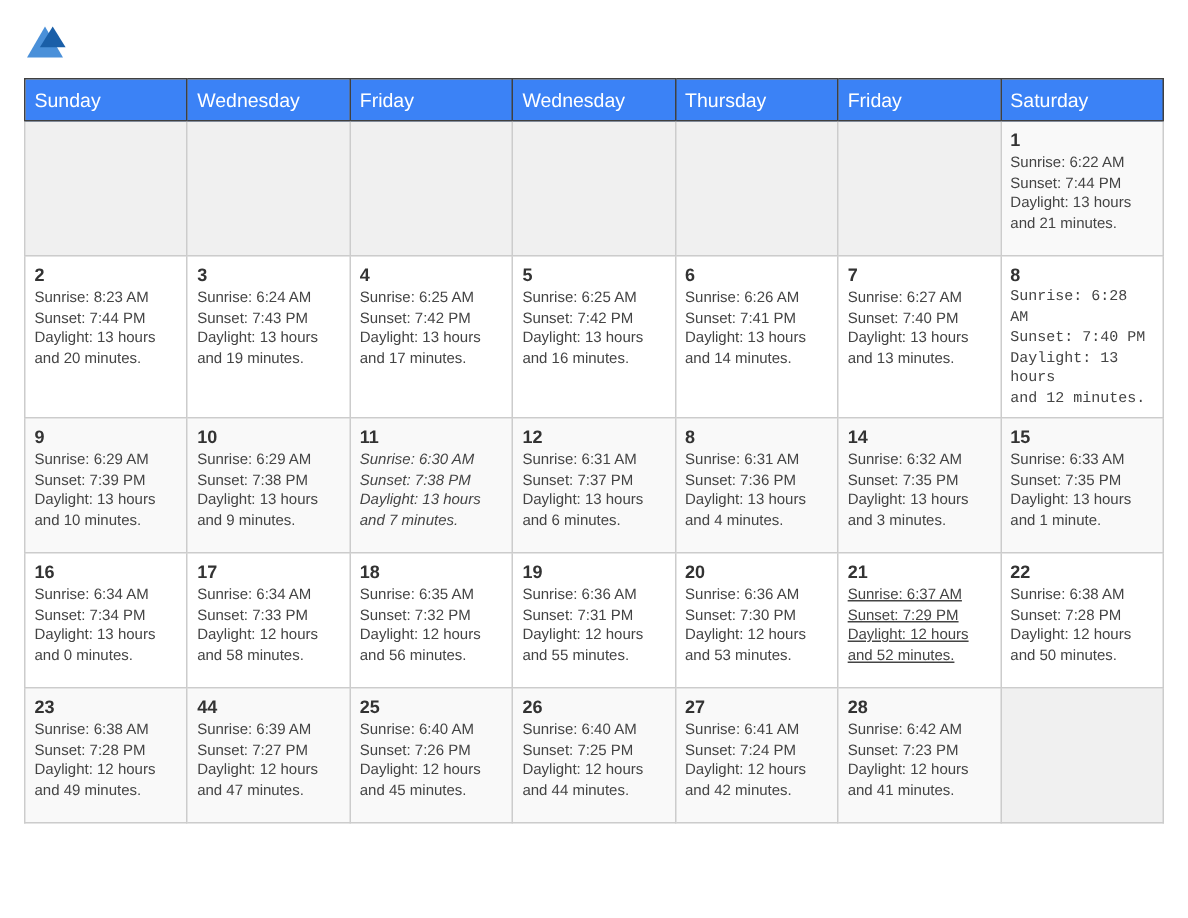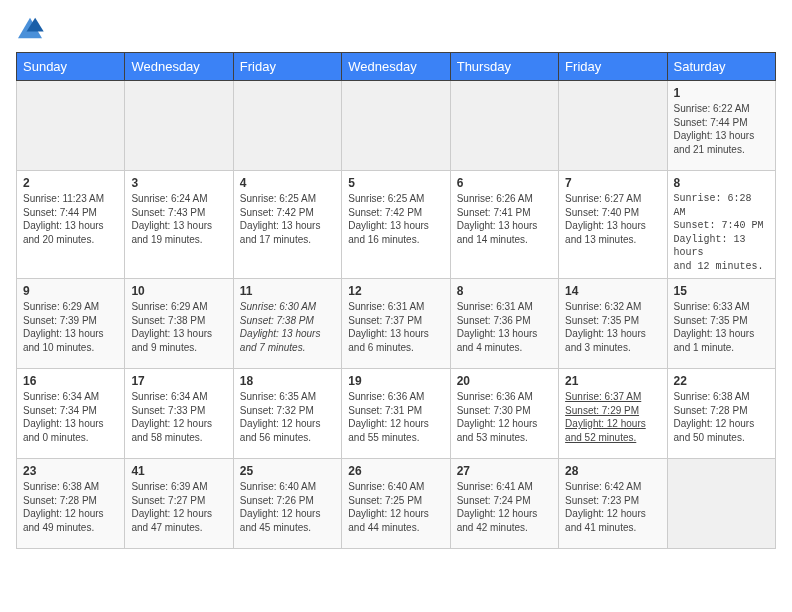--- a/index.html
+++ b/index.html
@@ -128,21 +128,21 @@
           <span class="day-number">1</span>
           <div class="day-detail" style="white-space: pre-line;">Sunrise: 6:22 AM
 Sunset: 7:44 PM
 Daylight: 13 hours
 and 21 minutes.</div>
         </td>
       </tr>
       <tr>
         <td>
           <span class="day-number">2</span>
-          <div class="day-detail" style="white-space: pre-line;">Sunrise: 11:23 AM
+          <div class="day-detail" style="white-space: pre-line;">Sunrise: 8:23 AM
 Sunset: 7:44 PM
 Daylight: 13 hours
 and 20 minutes.</div>
         </td>
         <td>
           <span class="day-number">3</span>
           <div class="day-detail" style="white-space: pre-line;">Sunrise: 6:24 AM
 Sunset: 7:43 PM
 Daylight: 13 hours
 and 19 minutes.</div>
@@ -287,21 +287,21 @@
       </tr>
       <tr>
         <td>
           <span class="day-number">23</span>
           <div class="day-detail" style="white-space: pre-line;">Sunrise: 6:38 AM
 Sunset: 7:28 PM
 Daylight: 12 hours
 and 49 minutes.</div>
         </td>
         <td>
-          <span class="day-number">41</span>
+          <span class="day-number">44</span>
           <div class="day-detail" style="white-space: pre-line;">Sunrise: 6:39 AM
 Sunset: 7:27 PM
 Daylight: 12 hours
 and 47 minutes.</div>
         </td>
         <td>
           <span class="day-number">25</span>
           <div class="day-detail" style="white-space: pre-line;">Sunrise: 6:40 AM
 Sunset: 7:26 PM
 Daylight: 12 hours

